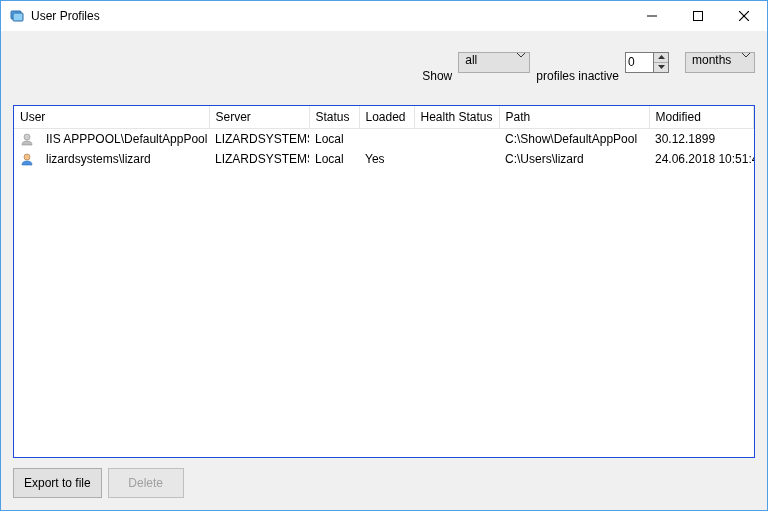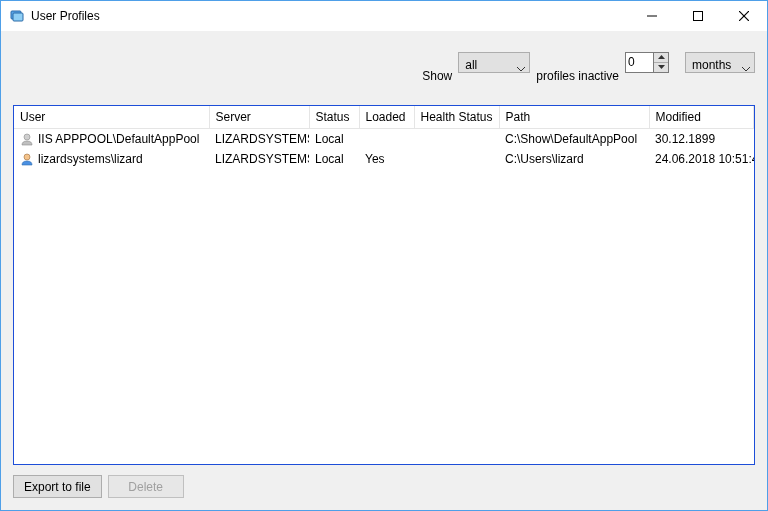--- a/index.html
+++ b/index.html
@@ -70,21 +70,21 @@
     color: #000;
     flex: 0 0 auto;
   }
   .toprow .spacer { flex: 1; }
   .label-show, .label-inactive { white-space: nowrap; margin-top: 28px; }
   .combo {
     height: 21px;
     background: #e1e1e1;
     border: 1px solid #adadad;
     display: flex;
-    align-items: flex-end;
+    align-items: flex-start;
     padding: 0 4px 0 6px;
     font-size: 12px;
     color: #000;
     cursor: default;
   }
   .combo .caret {
     margin-left: auto;
     display: flex;
     align-items: center;
   }
@@ -149,36 +149,36 @@
   tbody td {
     padding: 3px 6px;
     font-size: 12px;
     white-space: nowrap;
     overflow: hidden;
     vertical-align: middle;
   }
   .user-cell {
     display: flex;
     align-items: center;
-    gap: 4px;
+    gap: 12px;
   }
   .user-icon {
     width: 14px; height: 14px;
     display: flex; align-items:center; justify-content:center;
     flex-shrink: 0;
   }
 
   
   .button-row {
     display: flex;
     gap: 6px;
     margin-top: 10px;
   }
   .btn {
-    height: 23px;
+    height: 30px;
     min-width: 76px;
     padding: 0 10px;
     background: #e1e1e1;
     border: 1px solid #adadad;
     display: flex;
     align-items: center;
     justify-content: center;
     font-size: 12px;
     color: #000;
     cursor: default;

